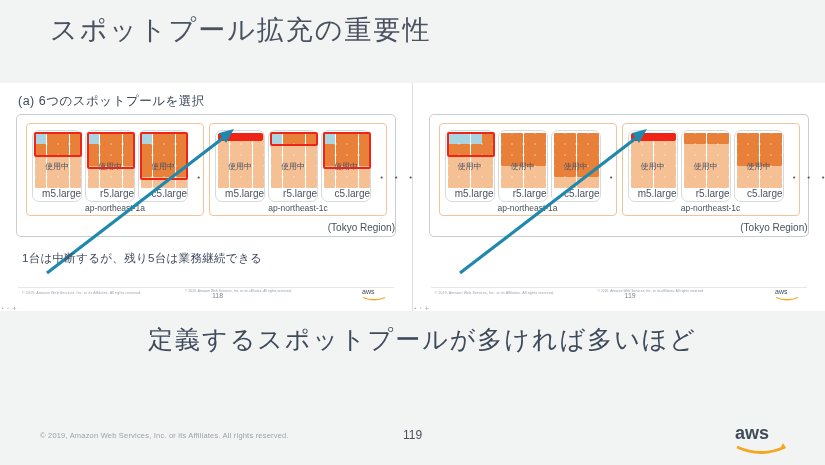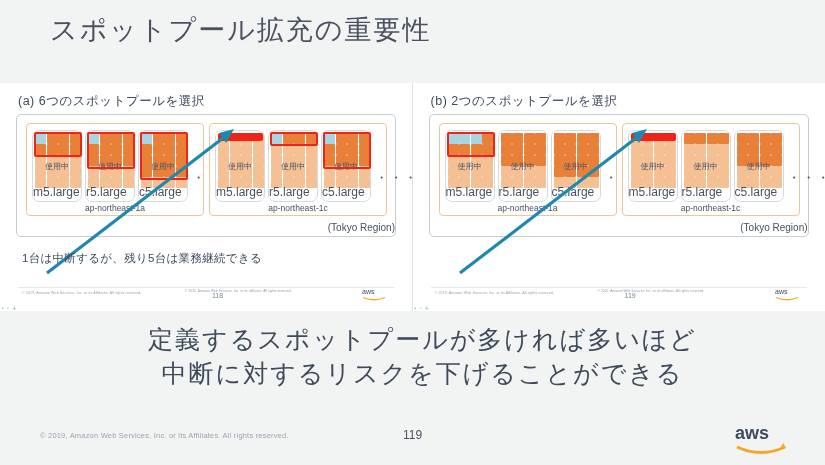--- a/index.html
+++ b/index.html
@@ -69,22 +69,22 @@
   .cell { width:11px; height:11px; margin:0 0.5px 0.5px 0; border-radius:1px; }
   .cell.orange { background:#e8803a; }
   .cell.light  { background:#f6c095; }
   .cell.blue   { background:#a9d5e2; }
 
   .used-label {
     position:absolute; left:0; right:0; top:30px; text-align:center;
     font-size:8px; color:#4a5260; pointer-events:none;
   }
   .pool-name {
-    position:absolute; left:0; right:0; bottom:2px; text-align:left;
-    font-size:12px; color:#4a5260;
+    position:absolute; left:0; right:0; bottom:2px; text-align:right;
+    font-size:10px; color:#4a5260;
   }
 
   
   .redbox {
     position:absolute; border:2px solid #ef2417; border-radius:2px;
     pointer-events:none;
   }
   .redbar {
     position:absolute; background:#ef2417; border:1px solid #ef2417;
     border-radius:2px;
@@ -401,21 +401,20 @@
         <svg width="26" height="14" viewBox="0 0 52 28">
           <text x="0" y="14" font-family="Liberation Sans, sans-serif" font-size="14" fill="#3f4a5b">aws</text>
           <path d="M2 21 q 22 9 44 0" stroke="#f5a623" stroke-width="2.6" fill="none"></path>
         </svg>
       </div>
       <div class="mini-icons">▪ ▫ ✛</div>
     </div>
   </div>
 
   <div class="panel right">
-    <div class="panel-title">(b) 2つのスポットプールを選択</div>
 
     <div class="region-box">
       <div class="region-label">(Tokyo Region)</div>
 
       <div class="az az1">
         <div class="az-label">ap-northeast-1a</div>
         <div class="pool p0">
           <div class="grid">
               <div class="grid-row">
                 <div class="cell blue"></div>
@@ -659,21 +658,20 @@
           <path d="M2 21 q 22 9 44 0" stroke="#f5a623" stroke-width="2.6" fill="none"></path>
         </svg>
       </div>
       <div class="mini-icons">▪ ▫ ✛</div>
     </div>
   </div>
 </div>
 
 <div class="bottom-msg">
   <div>定義するスポットプールが多ければ多いほど</div>
-  <div>中断に対するリスクを下げることができる</div>
 </div>
 
 <div class="page-footer">
   <div class="footer-copy">© 2019, Amazon Web Services, Inc. or its Affiliates. All rights reserved.</div>
   <div class="footer-page">119</div>
   <div class="footer-aws">
     <svg width="52" height="32" viewBox="0 0 52 32">
       <text x="0" y="16" font-family="Liberation Sans, sans-serif" font-size="18" font-weight="600" fill="#3f4a5b">aws</text>
       <path d="M2 24 q 24 11 48 0" stroke="#f5a623" stroke-width="3" fill="none"></path>
       <polygon points="48,20 51,25 45,26" fill="#f5a623"></polygon>

